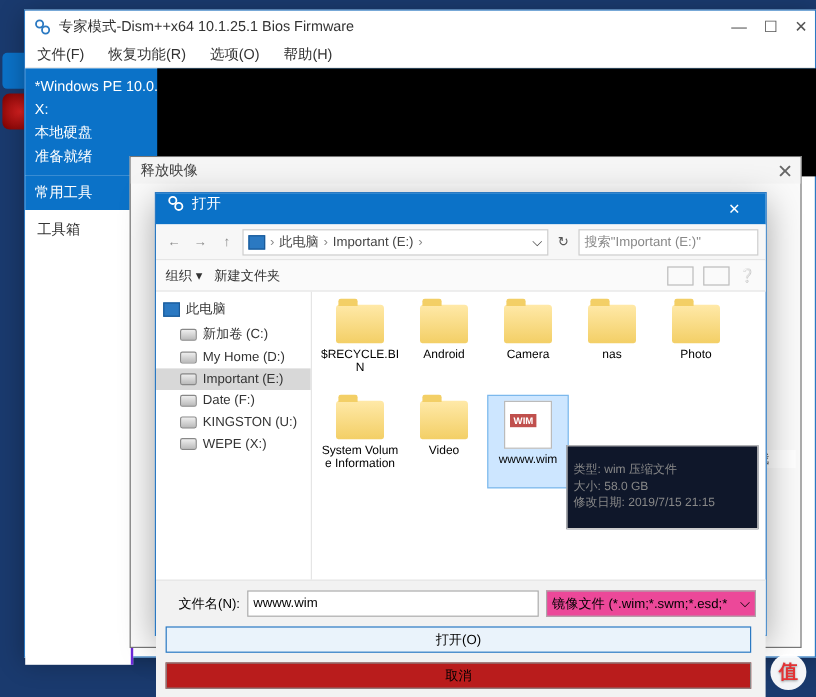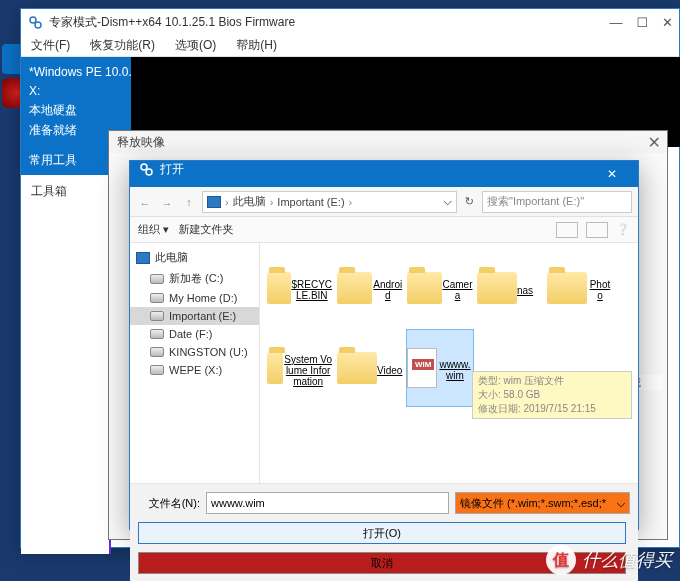--- a/index.html
+++ b/index.html
@@ -56,35 +56,35 @@
 
 .body-row { display: flex; height: 240px; }
 .tree { width: 130px; border-right: 1px solid #e5e5e5; font-size: 11px; padding: 4px 0; overflow: hidden; }
 .tree-item { padding: 3px 6px 3px 20px; display: flex; align-items: center; gap: 5px; color: #333; cursor: pointer; white-space: nowrap; }
 .tree-item.top { padding-left: 6px; }
 .tree-item.selected { background: #d8d8d8; }
 .drive-icon { width: 14px; height: 10px; background: linear-gradient(#eee,#bbb); border: 1px solid #888; border-radius: 2px; flex-shrink: 0; }
 .pc-icon { width: 14px; height: 12px; background: #2b79c2; border: 1px solid #1a5a99; }
 
 .files { flex: 1; display: flex; flex-wrap: wrap; align-content: flex-start; padding: 6px; gap: 2px; position: relative; }
-.file-item { width: 68px; height: 78px; display: flex; align-items: center; justify-content: flex-start; padding-top: 4px; font-size: 10px; text-align: center; cursor: pointer; border: 1px solid transparent; word-break: break-all; text-decoration: underline; }
+.file-item { width: 68px; height: 78px; display: flex; flex-direction: column; align-items: center; justify-content: flex-start; padding-top: 4px; font-size: 10px; text-align: center; cursor: pointer; border: 1px solid transparent; word-break: break-all; }
 .file-item.selected { background: #cde6ff; border: 1px solid #7cb8ec; }
 .folder-icon { width: 40px; height: 32px; background: linear-gradient(#ffe9a8, #f3cf66); border-radius: 3px 3px 2px 2px; position: relative; margin-bottom: 4px; }
 .folder-icon::before { content: ""; position: absolute; top: -5px; left: 2px; width: 16px; height: 6px; background: #f3cf66; border-radius: 2px 2px 0 0; }
 .wim-icon { width: 40px; height: 40px; background: #fff; border: 1px solid #bbb; position: relative; margin-bottom: 4px; }
 .wim-icon::before { content: "WIM"; position: absolute; top: 10px; left: 4px; font-size: 8px; font-weight: bold; color: #fff; background: #c0504d; padding: 1px 3px; }
-.tooltip { position: absolute; right: 6px; top: 128px; width: 160px; background: #fef9c3; border: 1px solid #ccc; font-size: 10px; color: #888; padding: 2px 5px; line-height: 1.4; }
+.tooltip { position: absolute; right: 6px; top: 128px; width: 160px; background: #0f172a; border: 1px solid #ccc; font-size: 10px; color: #888; padding: 13px 5px; line-height: 1.4; }
 
 .hint-label { position: absolute; right: 4px; top: 244px; width: 44px; font-size: 11px; color: #666; text-align: left; background:#fff; }
 
 .bottom-row { border-top: 1px solid #e5e5e5; padding: 8px; background: #f2f2f2; font-size: 11px; }
 .field-row { display: flex; align-items: center; gap: 6px; margin-bottom: 8px; }
 .field-label { width: 62px; text-align: right; }
 .file-name-input { flex: 1; height: 22px; border: 1px solid #aaa; padding: 0 4px; font-size: 11px; background: #fff; }
-.filter-select { width: 175px; height: 22px; border: 1px solid #aaa; background: #f97316; padding: 0 4px; font-size: 11px; display: flex; align-items: center; justify-content: space-between; }
+.filter-select { width: 175px; height: 22px; border: 1px solid #aaa; background: #ec4899; padding: 0 4px; font-size: 11px; display: flex; align-items: center; justify-content: space-between; }
 .btn-row { display: flex; gap: 8px; justify-content: flex-end; padding-right: 4px; flex-direction: column; }
 .dlg-btn { min-width: 70px; height: 22px; border: 1px solid #888; background: #b91c1c; font-size: 11px; cursor: pointer; }
 .dlg-btn.primary { border: 1px solid #2b79c2; background: #eaf3fb; }
 
 
 .watermark { position: absolute; right: 8px; bottom: 6px; display: flex; align-items: center; gap: 6px; color: #fff; font-size: 18px; font-weight: 500; font-style: italic; opacity: 0.95; text-shadow: 0 1px 2px rgba(0,0,0,.4);}
 .wm-badge { width: 30px; height: 30px; border-radius: 50%; background: #fff; color: #e33; display: flex; align-items: center; justify-content: center; font-style: normal; font-weight: bold; font-size: 16px; }
 </style>
 </head>
 <body>
@@ -263,14 +263,13 @@
     </div>
     <div class="btn-row">
       <button class="dlg-btn primary">打开(O)</button>
       <button class="dlg-btn">取消</button>
     </div>
   </div>
 </div>
 
 <div class="watermark">
   <span class="wm-badge">值</span>
-  <span>什么值得买</span>
 </div>
 
 </body></html>

